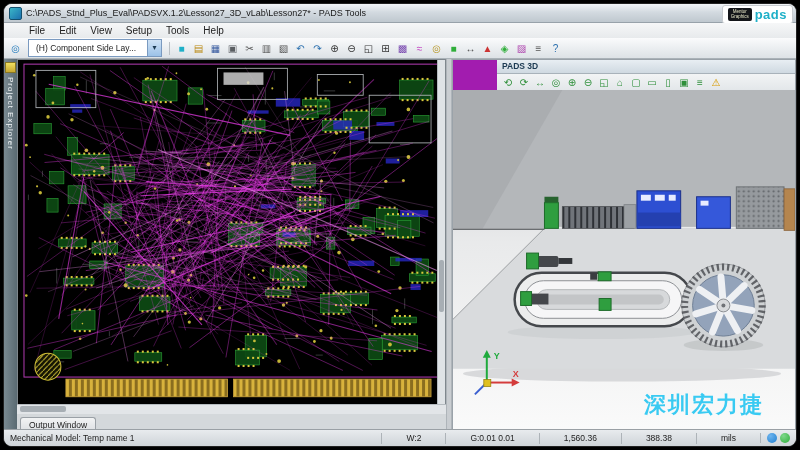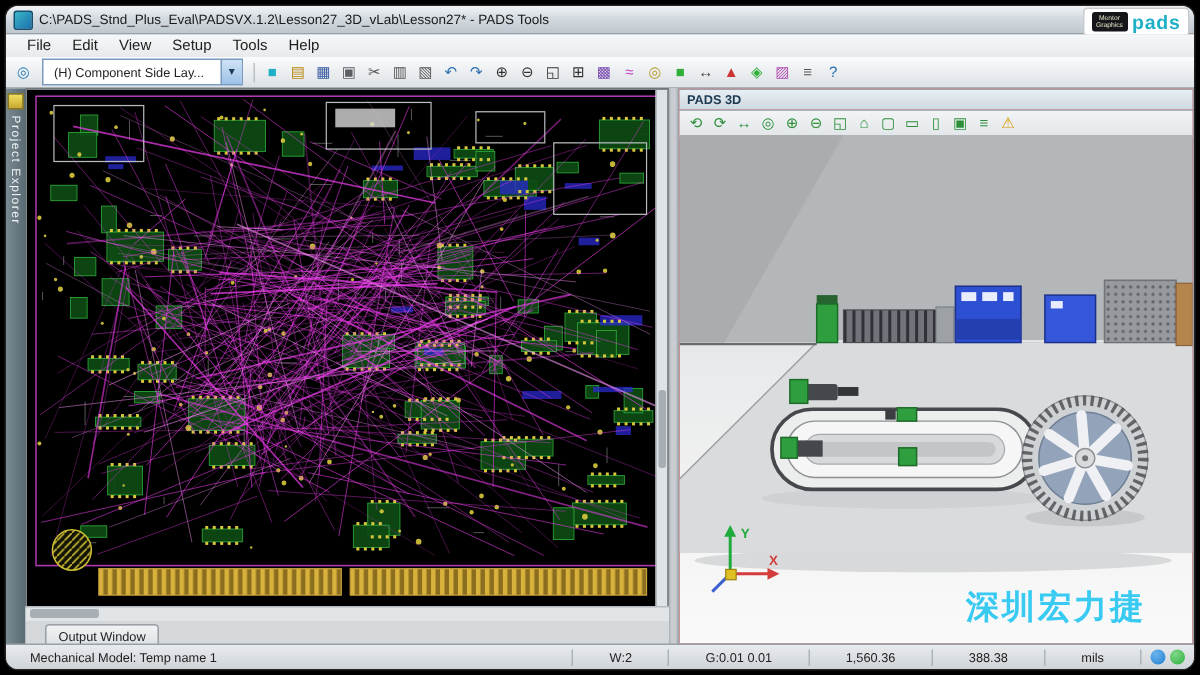--- a/index.html
+++ b/index.html
@@ -16,21 +16,21 @@
   .title-text{font-size:9px;color:#1a1a1a;white-space:nowrap;overflow:hidden;max-width:560px;}
   .brand{position:absolute;right:3px;top:1px;height:17px;background:#fff;border-radius:3px;
     display:flex;align-items:center;gap:3px;padding:0 5px;border:1px solid #c8ccd0;}
   .mentor-badge{background:#14161a;color:#e8e8c8;font-size:4.5px;line-height:1.1;
     padding:2px 3px;border-radius:2px;text-align:center;}
   .pads-logo{color:#1fb0c8;font-weight:bold;font-size:13px;letter-spacing:.5px;}
 
   
   .menubar{position:absolute;left:0;top:19px;right:0;height:15px;
     background:linear-gradient(#f6f7f8,#e7eaec);border-bottom:1px solid #c2c8cd;
-    display:flex;align-items:center;padding-left:7px;}
+    display:flex;align-items:center;padding-left:18px;}
   .menu-item{font-size:10px;color:#222;padding:0 7px;line-height:14px;}
   .toolbar{position:absolute;left:0;top:34px;right:0;height:21px;
     background:linear-gradient(#fafbfc,#dde2e6);border-bottom:1px solid #aab2b8;
     display:flex;align-items:center;gap:2px;padding:0 4px;box-sizing:border-box;}
   .ticon{display:inline-block;width:15px;height:15px;line-height:15px;font-size:10px;text-align:center;color:#555;}
   .icon-row{display:flex;align-items:center;gap:2px;}
   .combo{display:flex;align-items:center;height:16px;width:132px;background:#fff;
     border:1px solid #7a9ac0;margin:0 3px;}
   .combo-text{flex:1;font-size:8.5px;color:#222;padding-left:7px;white-space:nowrap;overflow:hidden;}
   .combo-arrow{width:13px;height:100%;background:linear-gradient(#cfe2f5,#9cc2e8);
@@ -45,41 +45,41 @@
   .pe-label{writing-mode:vertical-rl;font-size:8px;color:#f0f4f6;letter-spacing:1px;}
 
   .pcb-wrap{position:absolute;left:13px;top:0;width:429px;bottom:0;}
   .pcb-view{position:absolute;left:0;top:0;right:0;bottom:25px;background:#000;border:1px solid #7f878d;box-sizing:border-box;}
   .pcb-view svg{display:block;width:100%;height:100%;}
   .vscroll{position:absolute;right:0;top:0;bottom:0;width:7px;background:#dfe3e6;border-left:1px solid #b5bbc0;}
   .vthumb{position:absolute;right:1px;width:5px;top:58%;height:52px;background:#a7aeb4;border-radius:2px;}
   .hscroll{position:absolute;left:0;right:0;bottom:16px;height:9px;background:#e2e5e8;border-top:1px solid #b5bbc0;}
   .hthumb{position:absolute;left:3px;top:1px;width:46px;height:6px;background:#a7aeb4;border-radius:2px;}
   .output-row{position:absolute;left:0;right:0;bottom:0;height:16px;background:#d4d8db;}
-  .output-tab{display:inline-block;margin-left:13px;height:14px;line-height:14px;padding:0 8px;
+  .output-tab{display:inline-block;margin-left:3px;height:14px;line-height:14px;padding:0 8px;
     font-size:8.5px;color:#222;background:linear-gradient(#f2f3f4,#dcdfe2);
     border:1px solid #9aa0a6;border-bottom:none;border-radius:3px 3px 0 0;}
 
   .splitter{position:absolute;left:442px;top:0;bottom:0;width:6px;background:#c9cdd1;border-left:1px solid #aeb4b9;border-right:1px solid #aeb4b9;box-sizing:border-box;}
 
   
-  .p3d{position:absolute;left:448px;top:0;right:0;bottom:0;background:#ef4444;border:1px solid #9aa2a9;box-sizing:border-box;}
+  .p3d{position:absolute;left:448px;top:0;right:0;bottom:0;background:#a21caf;border:1px solid #9aa2a9;box-sizing:border-box;padding-left:44px;}
   .p3d-header{height:13px;background:linear-gradient(#e8eef3,#cfd9e1);border-bottom:1px solid #a8b2ba;
     font-size:8.5px;font-weight:bold;color:#1c3a52;line-height:13px;padding-left:5px;}
   .p3d-toolbar{height:17px;background:linear-gradient(#f2f4f5,#e2e6e9);border-bottom:1px solid #b8bec3;
     display:flex;align-items:center;gap:2px;padding-left:4px;}
   .t3icon{display:inline-block;width:14px;height:14px;line-height:14px;font-size:10px;text-align:center;color:#2e8f3a;}
   .p3d-viewport{position:absolute;left:0;right:0;top:30px;bottom:0;}
   .p3d-viewport svg{display:block;width:100%;height:100%;}
 
   
   .statusbar{position:absolute;left:0;right:0;bottom:0;height:16px;
     background:linear-gradient(#e8ebee,#cfd4d8);border-top:1px solid #9aa0a5;
     display:flex;align-items:center;font-size:8.5px;color:#222;}
-  .sb-left{padding-left:6px;flex:1;margin-left:10px;}
+  .sb-left{padding-left:6px;flex:1;}
   .sb-seg{padding:0 24px;border-left:1px solid #adb3b8;height:11px;line-height:11px;}
   .sb-circles{display:flex;gap:3px;padding:0 6px;border-left:1px solid #adb3b8;}
   .sb-dot{width:10px;height:10px;border-radius:50%;}
   .sb-dot.blue{background:radial-gradient(circle at 35% 30%,#6db4ee,#1f7fd0);}
   .sb-dot.green{background:radial-gradient(circle at 35% 30%,#7ed88a,#2fae3a);}
 
   .watermark{position:absolute;right:32px;bottom:26px;font-size:22px;font-weight:bold;
     color:#2fc8f2;letter-spacing:2px;opacity:.95;z-index:50;}
 </style>
 </head>

